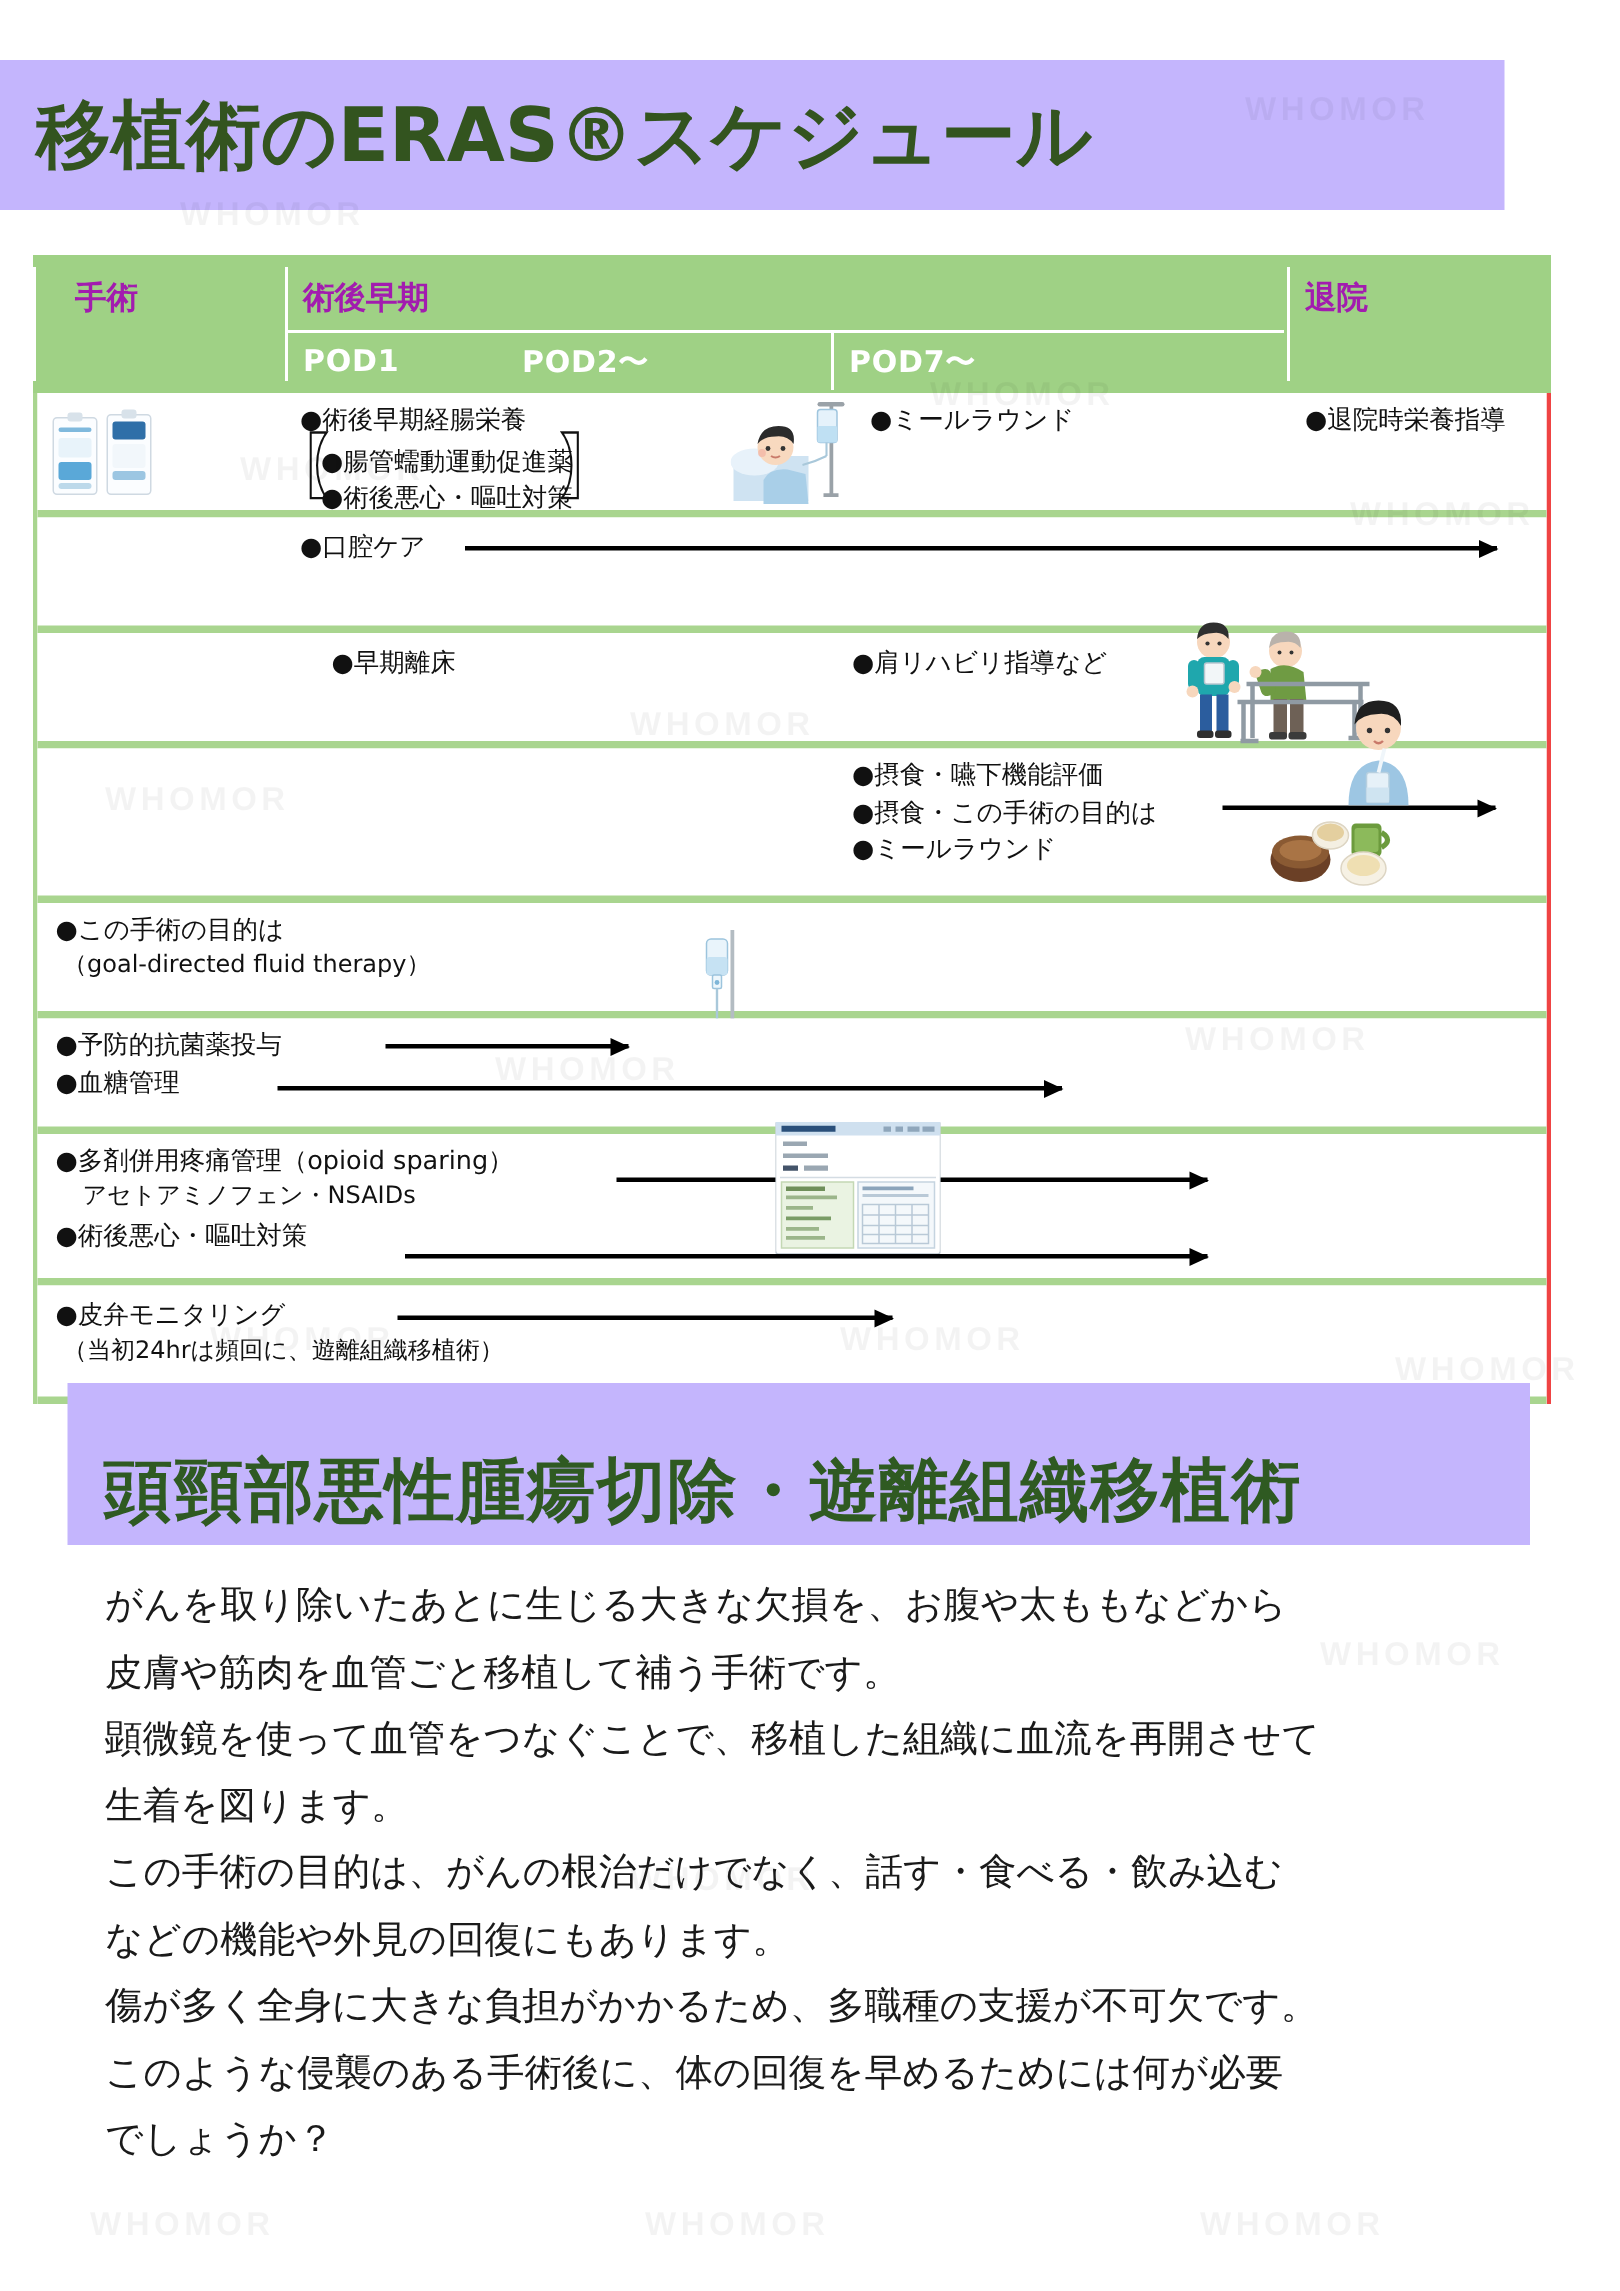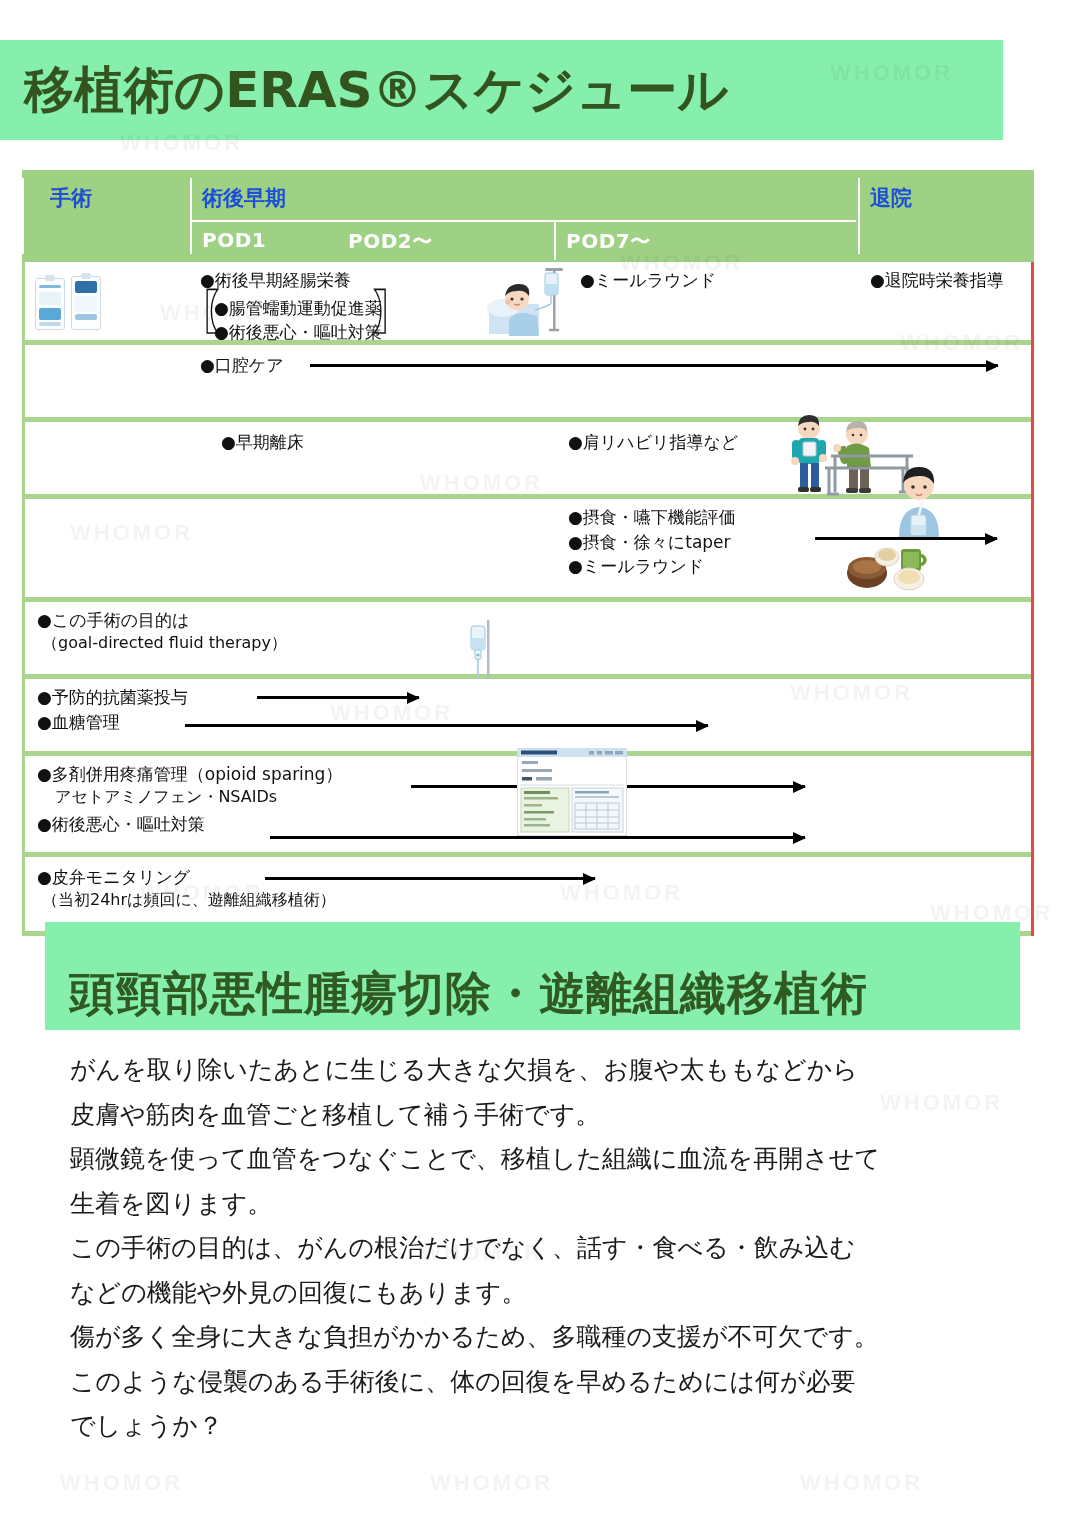--- a/index.html
+++ b/index.html
@@ -11,21 +11,21 @@
     color:#1a1a1a;
   }
 
   
   .wm-layer{position:absolute;inset:0;pointer-events:none;z-index:5;}
   .wm{position:absolute;color:#000;opacity:.045;font-size:22px;letter-spacing:3px;
       font-weight:700;white-space:nowrap;font-family:"Liberation Sans",sans-serif;}
 
   
   .banner{
-    background:#86efac;
+    background:#c4b5fd;
     display:flex;align-items:center;
   }
   #title-banner{
     position:absolute;left:0;top:40px;width:1003px;height:100px;
   }
   #title-banner .banner-text{
     font-size:50px;font-weight:700;color:#33541f;letter-spacing:0px;
     padding-left:24px;
     font-family:"DejaVu Sans","Liberation Sans",sans-serif;
     transform:scaleX(1.0);
@@ -41,21 +41,21 @@
   }
 
   
   #schedule{
     position:absolute;left:22px;top:170px;width:1012px;height:690px;
     box-sizing:border-box;
   }
   .thead{height:92px;position:relative;background:#9fd185;}
   .thead .vline{position:absolute;top:6px;bottom:0;width:2px;background:#ffffff;}
   .thead .hline{position:absolute;height:2px;background:#ffffff;}
-  .th-label{position:absolute;color:#1d4ed8;font-weight:700;font-size:21px;
+  .th-label{position:absolute;color:#a21caf;font-weight:700;font-size:21px;
             font-family:"DejaVu Sans","Liberation Sans",sans-serif;}
   .th-sub{position:absolute;color:#ffffff;font-weight:700;font-size:20px;
           font-family:"DejaVu Sans","Liberation Sans",sans-serif;letter-spacing:.5px;}
 
   .tbody{position:relative;background:#ffffff;}
   .row{position:relative;background:#ffffff;border-bottom:5px solid #a9d58f;}
   .row:last-child{border-bottom:5px solid #a9d58f;}
   #schedule .tbody{border-left:3px solid #a9d58f;border-right:3px solid #ef4444;
                    box-sizing:border-box;}
 
@@ -249,21 +249,21 @@
             <path d="M54 88 L66 88"></path>
             <path d="M126 86 L140 86"></path>
           </g>
         </svg>
       </div>
     </div>
 
     <div class="row" style="height:98px;">
       <div class="cellblock" style="left:543px;top:6px;">
         <div class="item">●摂食・嚥下機能評価</div>
-        <div class="item">●摂食・徐々にtaper</div>
+        <div class="item">●摂食・この手術の目的は</div>
         <div class="item">●ミールラウンド</div>
       </div>
       <div class="arrow" style="left:790px;top:38px;width:182px;"></div>
 
       <div class="illus" style="left:858px;top:-42px;width:72px;height:80px;">
         <svg width="72" height="80" viewBox="0 0 72 80">
           <circle cx="36" cy="28" r="15" fill="#f7d7bd"></circle>
           <path d="M20 26 Q21 10 36 10 Q52 10 51 27 Q46 18 36 19 Q25 19 20 26 Z" fill="#1f1f1f"></path>
           <circle cx="30" cy="30" r="1.8" fill="#333"></circle>
           <circle cx="42" cy="30" r="1.8" fill="#333"></circle>

